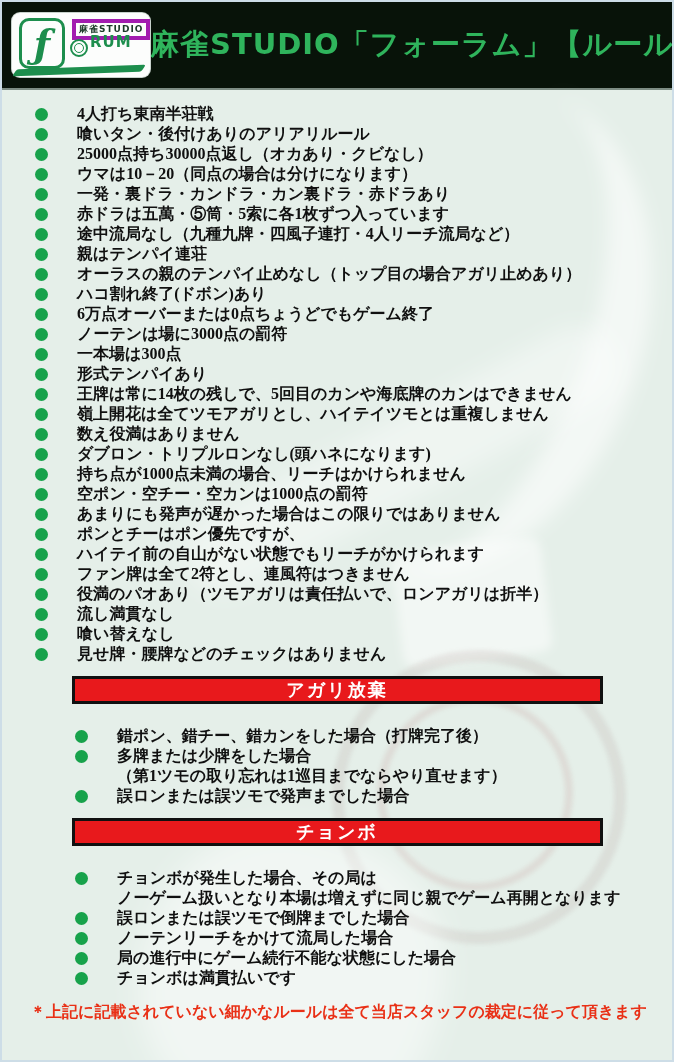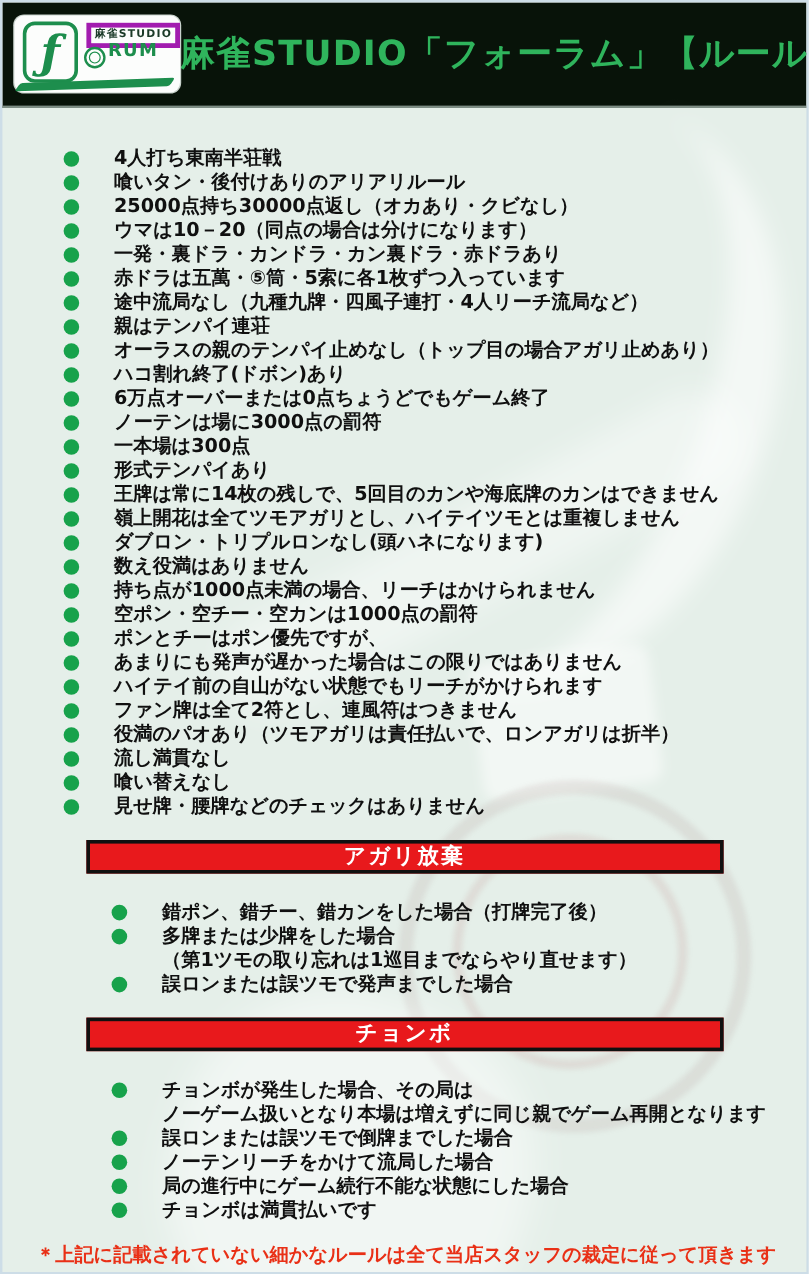--- a/index.html
+++ b/index.html
@@ -41,21 +41,21 @@
   .wm-tile{width:150px;height:115px;left:395px;top:455px;background:rgba(255,255,255,0.5);
            border-radius:12px;transform:rotate(-7deg);filter:blur(5px);}
   .wm-ring-outer{width:270px;height:270px;left:330px;top:560px;border-radius:50%;
                  border:12px solid rgba(150,105,105,0.12);filter:blur(2px);}
   .wm-ring-inner{width:180px;height:180px;left:375px;top:605px;border-radius:50%;
                  border:8px solid rgba(170,90,90,0.12);filter:blur(2px);}
   .wm-blob{width:300px;height:300px;left:140px;top:740px;background:rgba(255,255,255,0.45);
            border-radius:45%;transform:rotate(18deg);filter:blur(14px);}
   .content{position:relative;z-index:1;}
   
-  .rule-list{list-style:none;margin:18px;padding:0;}
+  .rule-list{list-style:none;margin:0;padding:0;font-family:Liberation Serif, serif;}
   .rule-item{display:flex;align-items:flex-start;padding-left:33px;}
   .bullet{flex:0 0 13px;width:13px;height:13px;border-radius:50%;
           background:var(--bullet_green,#17a24b);margin-top:4px;margin-right:29px;}
   .lines{display:flex;flex-direction:column;min-width:0;}
   .line{font-size:16px;line-height:20px;color:var(--text_black,#101010);
         white-space:nowrap;}
   
   .banner{width:525px;margin:12px auto 0;background:var(--banner_red,#e8191c);
           border:3px solid var(--banner_border,#101010);color:#ffffff;
           font-size:18px;line-height:22px;text-align:center;letter-spacing:2px;}
@@ -186,51 +186,51 @@
           </li>
           <li class="rule-item">
             <span class="bullet"></span>
             <span class="lines">
               <span class="line">嶺上開花は全てツモアガリとし、ハイテイツモとは重複しません</span>
             </span>
           </li>
           <li class="rule-item">
             <span class="bullet"></span>
             <span class="lines">
+              <span class="line">数え役満はありません</span>
+            </span>
+          </li>
+          <li class="rule-item">
+            <span class="bullet"></span>
+            <span class="lines">
               <span class="line">ダブロン・トリプルロンなし(頭ハネになります)</span>
             </span>
           </li>
           <li class="rule-item">
             <span class="bullet"></span>
             <span class="lines">
-              <span class="line">数え役満はありません</span>
-            </span>
-          </li>
-          <li class="rule-item">
-            <span class="bullet"></span>
-            <span class="lines">
               <span class="line">持ち点が1000点未満の場合、リーチはかけられません</span>
             </span>
           </li>
           <li class="rule-item">
             <span class="bullet"></span>
             <span class="lines">
               <span class="line">空ポン・空チー・空カンは1000点の罰符</span>
             </span>
           </li>
           <li class="rule-item">
             <span class="bullet"></span>
             <span class="lines">
+              <span class="line">あまりにも発声が遅かった場合はこの限りではありません</span>
+            </span>
+          </li>
+          <li class="rule-item">
+            <span class="bullet"></span>
+            <span class="lines">
               <span class="line">ポンとチーはポン優先ですが、</span>
-            </span>
-          </li>
-          <li class="rule-item">
-            <span class="bullet"></span>
-            <span class="lines">
-              <span class="line">あまりにも発声が遅かった場合はこの限りではありません</span>
             </span>
           </li>
           <li class="rule-item">
             <span class="bullet"></span>
             <span class="lines">
               <span class="line">ハイテイ前の自山がない状態でもリーチがかけられます</span>
             </span>
           </li>
           <li class="rule-item">
             <span class="bullet"></span>

